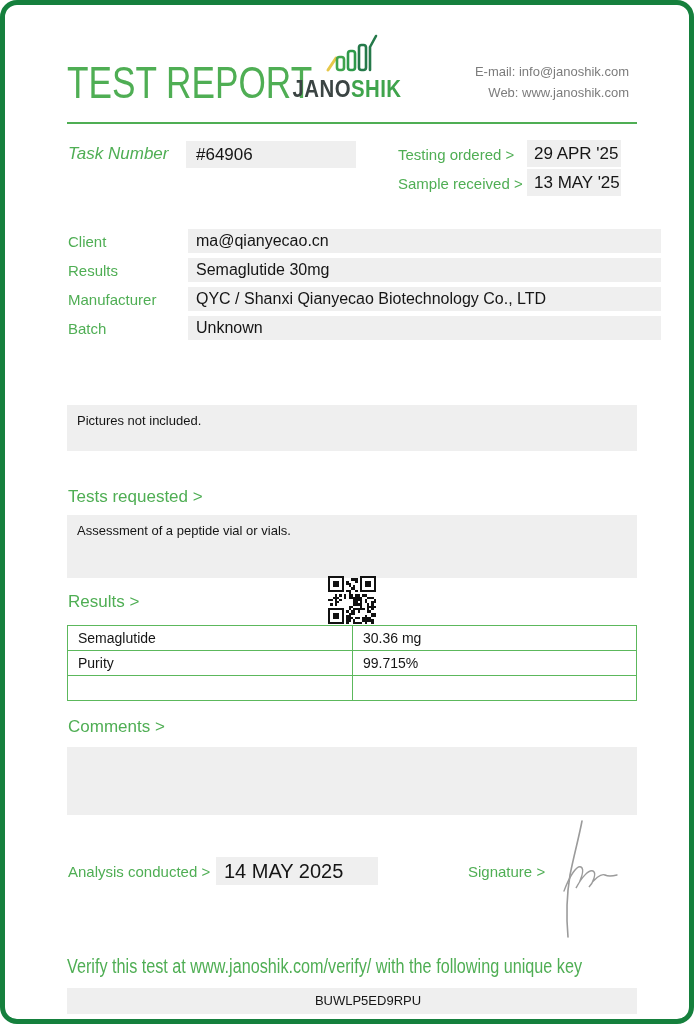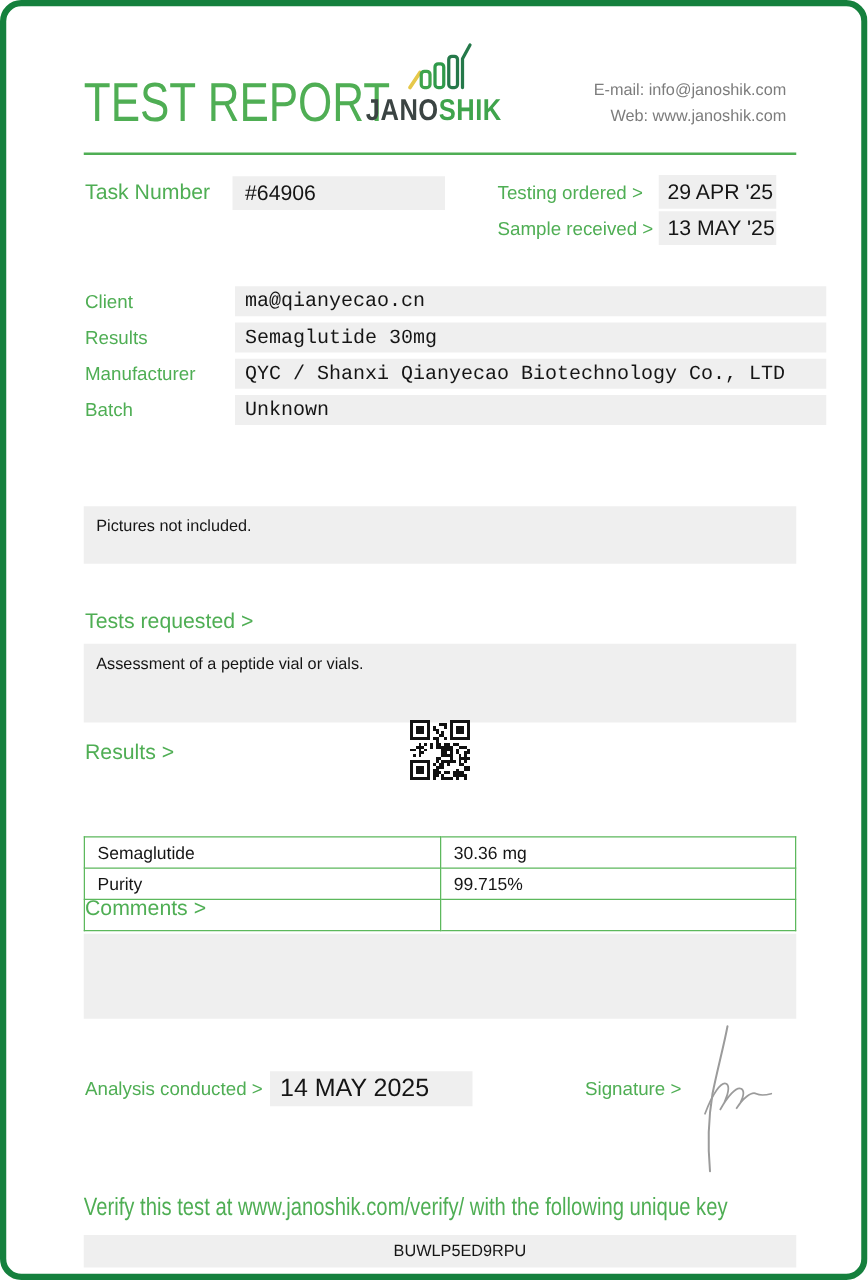--- a/index.html
+++ b/index.html
@@ -26,34 +26,34 @@
     letter-spacing:0px;
   }
   .logo-icon{left:318px;top:28px;}
   .logo-text{left:0;right:0;top:70px;text-align:center;font-size:24px;font-weight:700;}
   .logo-text .inner{display:inline-block;transform:scaleX(0.85);letter-spacing:.5px;white-space:nowrap;}
   .logo-dark{color:#3b4443;}
   .logo-green{color:#3fa44c;}
   .contact{right:60px;top:56px;text-align:right;font-size:13px;line-height:21px;color:#7c7c7c;white-space:nowrap;}
   .divider{left:62px;top:117px;width:570px;height:2px;background:#4fae54;}
   
-  .task-label{left:63px;top:139px;font-size:17px;white-space:nowrap;}
+  .task-label{left:63px;top:139px;font-size:17px;white-space:nowrap;font-style:italic;}
   .task-box{left:181px;top:136px;width:170px;height:27px;font-size:17px;line-height:27px;padding-left:10px;box-sizing:border-box;}
   .ordered-label{left:393px;top:141px;font-size:15px;white-space:nowrap;}
   .ordered-box{left:522px;top:135px;width:94px;height:27px;font-size:17px;line-height:27px;padding-left:7px;box-sizing:border-box;white-space:nowrap;}
   .received-label{left:393px;top:170px;font-size:15px;white-space:nowrap;}
   .received-box{left:522px;top:164px;width:94px;height:27px;font-size:17px;line-height:27px;padding-left:7px;box-sizing:border-box;white-space:nowrap;}
   
   .info-label{left:63px;font-size:15px;white-space:nowrap;}
-  .info-box{left:183px;width:473px;height:24px;font-size:16px;line-height:24px;padding-left:8px;box-sizing:border-box;white-space:nowrap;font-family:Liberation Mono, monospace;}
+  .info-box{left:183px;width:473px;height:24px;font-size:16px;line-height:24px;padding-left:8px;box-sizing:border-box;white-space:nowrap;}
   
   .sec-head{left:63px;font-size:17px;white-space:nowrap;}
   .sec-box{left:62px;width:570px;box-sizing:border-box;font-size:13px;padding:8px 10px;}
   
-  .results-table{left:62px;top:620px;width:570px;border-collapse:collapse;margin-top:44px;}
+  .results-table{left:62px;top:620px;width:570px;border-collapse:collapse;}
   .results-table td{
     border:1px solid #5cb85c;height:24px;
     font-size:14px;padding:0 0 0 10px;vertical-align:middle;
   }
   .results-table td.c1{width:274px;}
   .qr{left:323px;top:571px;width:48px;height:48px;}
   
   .analysis-label{left:63px;top:858px;font-size:15px;white-space:nowrap;}
   .analysis-box{left:211px;top:852px;width:162px;height:28px;font-size:20px;line-height:28px;padding-left:8px;box-sizing:border-box;white-space:nowrap;}
   .signature-label{left:463px;top:858px;font-size:15px;white-space:nowrap;}

